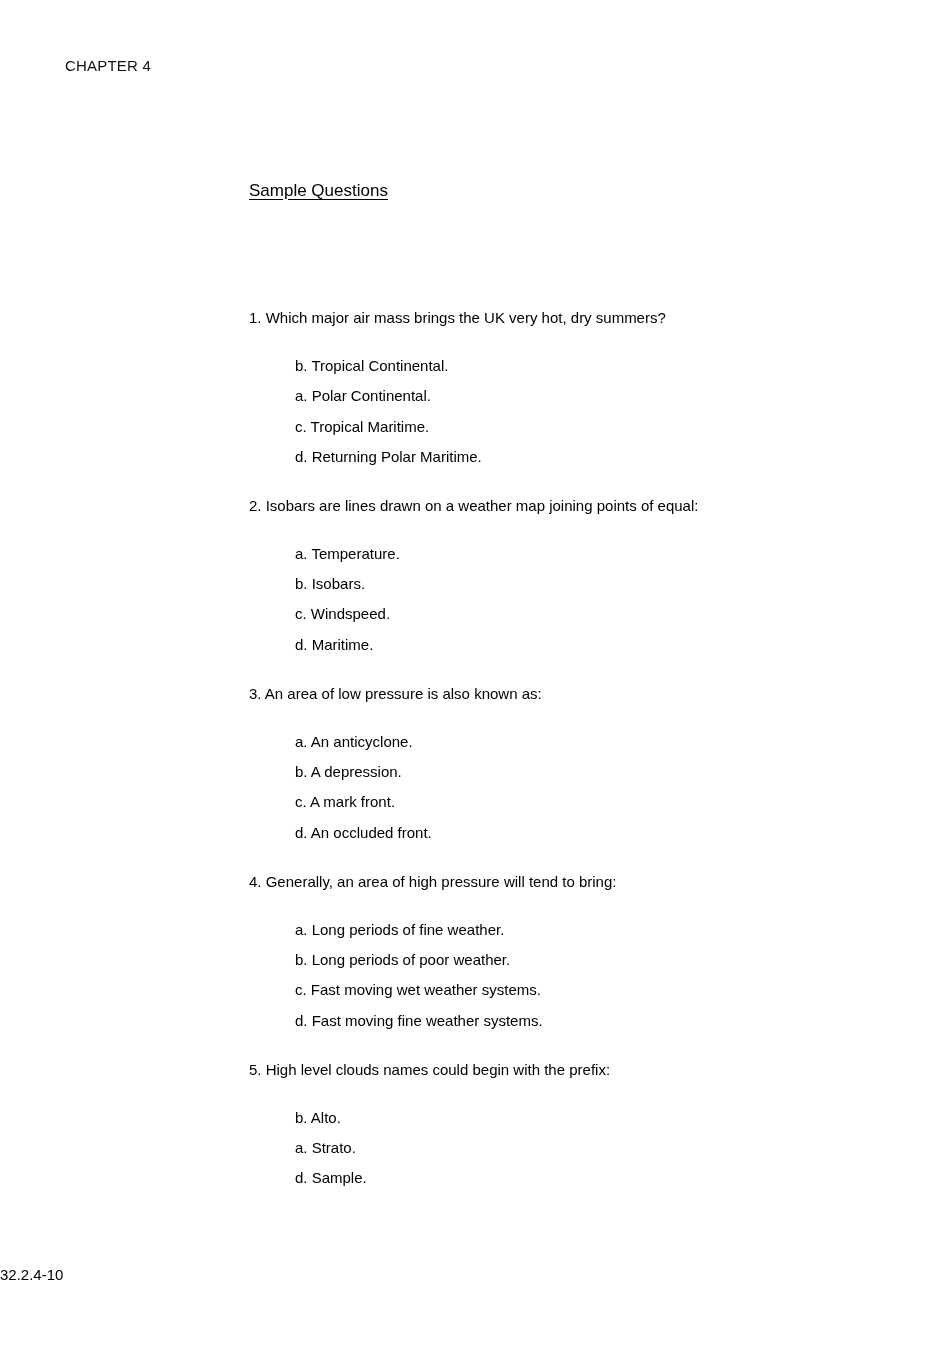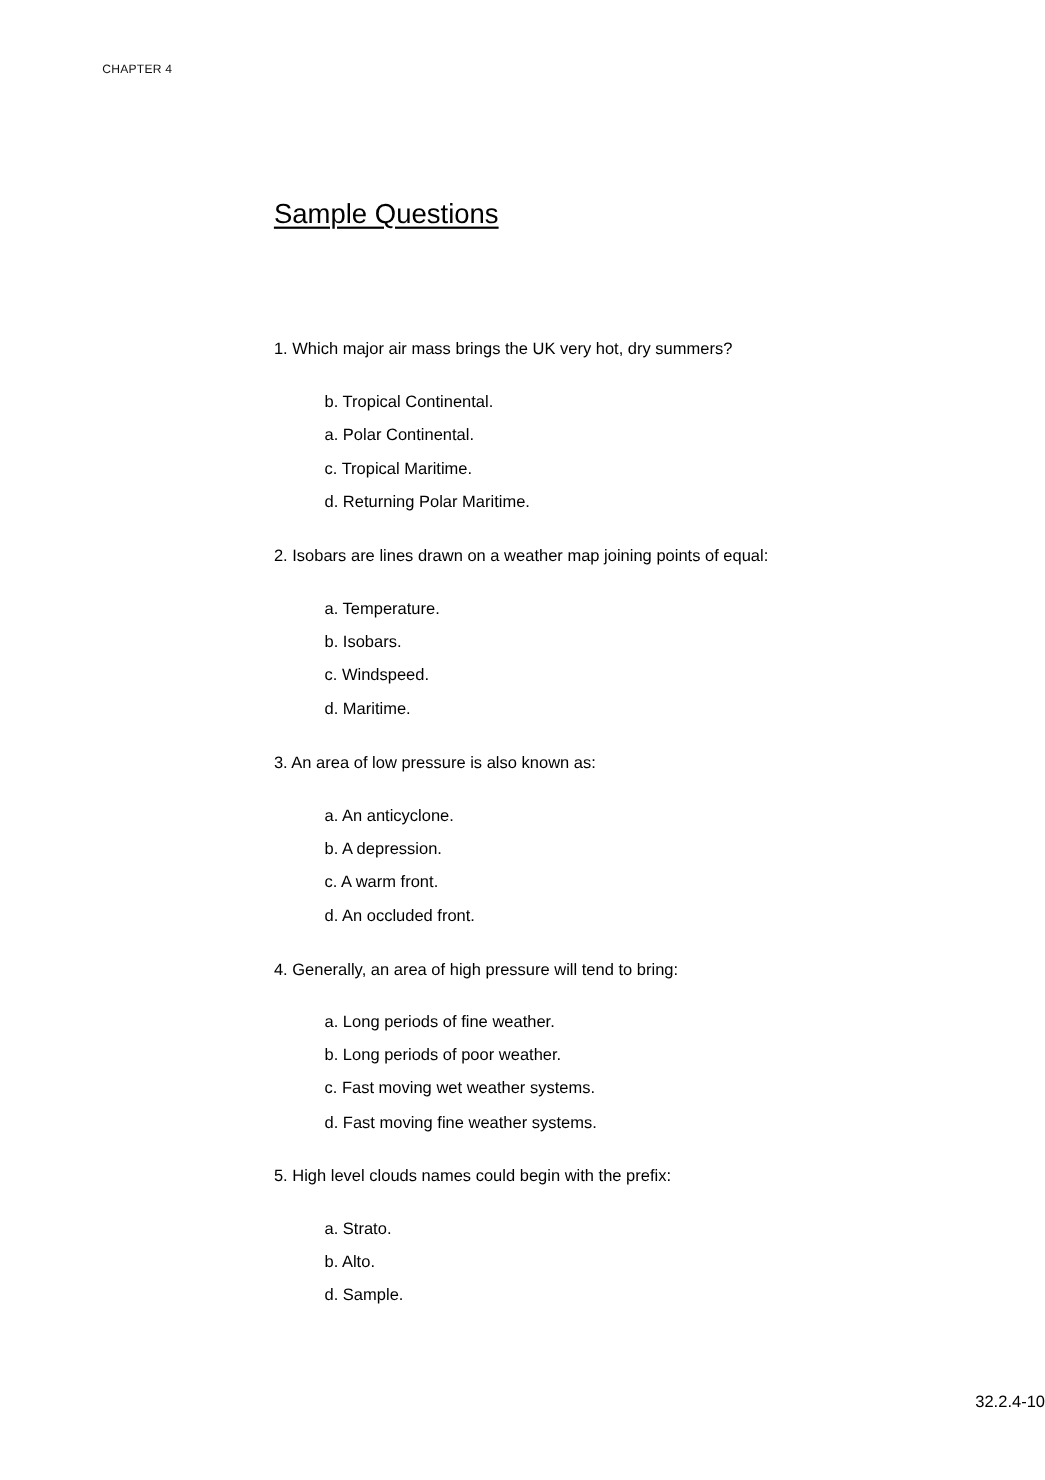--- a/index.html
+++ b/index.html
@@ -14,30 +14,29 @@
   .page {
     position: relative;
     width: 950px;
     height: 1345px;
     background: #ffffff;
   }
   .chapter-header {
     position: absolute;
     left: 65px;
     top: 57px;
-    font-size: 11px;
+    font-size: 15px;
     letter-spacing: 0.2px;
     color: #111111;
-    margin-left: 28px;
   }
   .page-title {
     position: absolute;
     left: 249px;
     top: 181px;
-    font-size: 25px;
+    font-size: 17px;
     text-decoration: underline;
     text-underline-offset: 3px;
     color: #000000;
   }
   .margin-note {
     position: absolute;
     left: 68px;
     top: 276px;
     width: 162px;
     font-size: 11.5px;
@@ -71,21 +70,21 @@
     margin-bottom: 10.3px;
     color: #000000;
     white-space: nowrap;
   }
   .option-line:last-child { margin-bottom: 0; }
   .page-footer {
     position: absolute;
     left: 0;
     top: 1266px;
     width: 950px;
-    text-align: right;
+    text-align: left;
     font-size: 15px;
     color: #000000;
   }
 </style>
 </head>
 <body>
 
 <div class="page">
 
   <div class="chapter-header">CHAPTER 4</div>
@@ -120,21 +119,21 @@
 </div>
   </div>
 
   <div class="question-block">
     <p class="question-line"><span>3.</span> <span>An area of low pressure is also known as:</span></p>
     <div class="options-list">
   <p class="option-line"><span>a.</span> <span>An anticyclone.</span></p>
 
   <p class="option-line"><span>b.</span> <span>A depression.</span></p>
 
-  <p class="option-line"><span>c.</span> <span>A warm front.</span></p>
+  <p class="option-line"><span>c.</span> <span>A mark front.</span></p>
 
   <p class="option-line"><span>d.</span> <span>An occluded front.</span></p>
 </div>
   </div>
 
   <div class="question-block">
     <p class="question-line"><span>4.</span> <span>Generally, an area of high pressure will tend to bring:</span></p>
     <div class="options-list">
   <p class="option-line"><span>a.</span> <span>Long periods of fine weather.</span></p>
 
@@ -142,23 +141,23 @@
 
   <p class="option-line"><span>c.</span> <span>Fast moving wet weather systems.</span></p>
 
   <p class="option-line"><span>d.</span> <span>Fast moving fine weather systems.</span></p>
 </div>
   </div>
 
   <div class="question-block">
     <p class="question-line"><span>5.</span> <span>High level clouds names could begin with the prefix:</span></p>
     <div class="options-list">
+  <p class="option-line"><span>b.</span> <span>Alto.</span></p>
+
   <p class="option-line"><span>a.</span> <span>Strato.</span></p>
-
-  <p class="option-line"><span>b.</span> <span>Alto.</span></p>
 
 
   <p class="option-line"><span>d.</span> <span>Sample.</span></p>
 </div>
   </div>
 </div>
 
   <div class="page-footer">32.2.4-10</div>
 
 </div>

